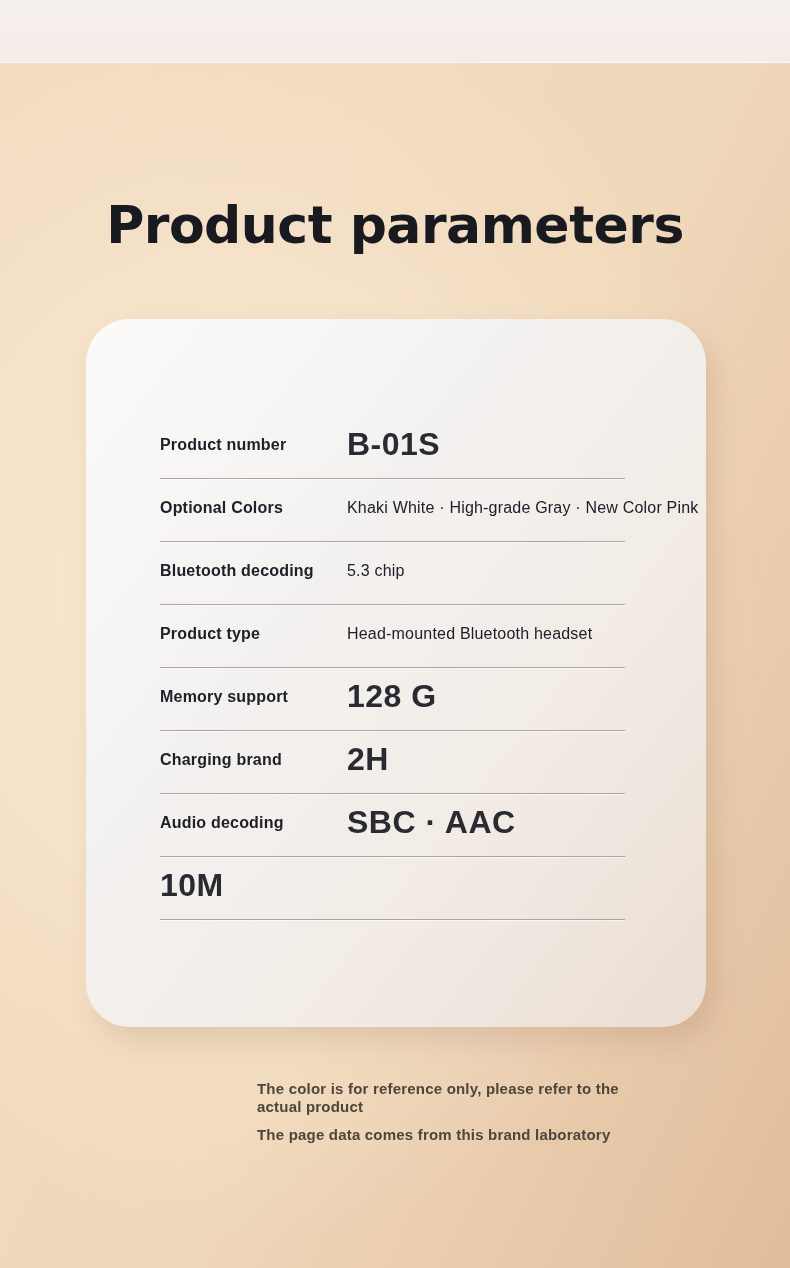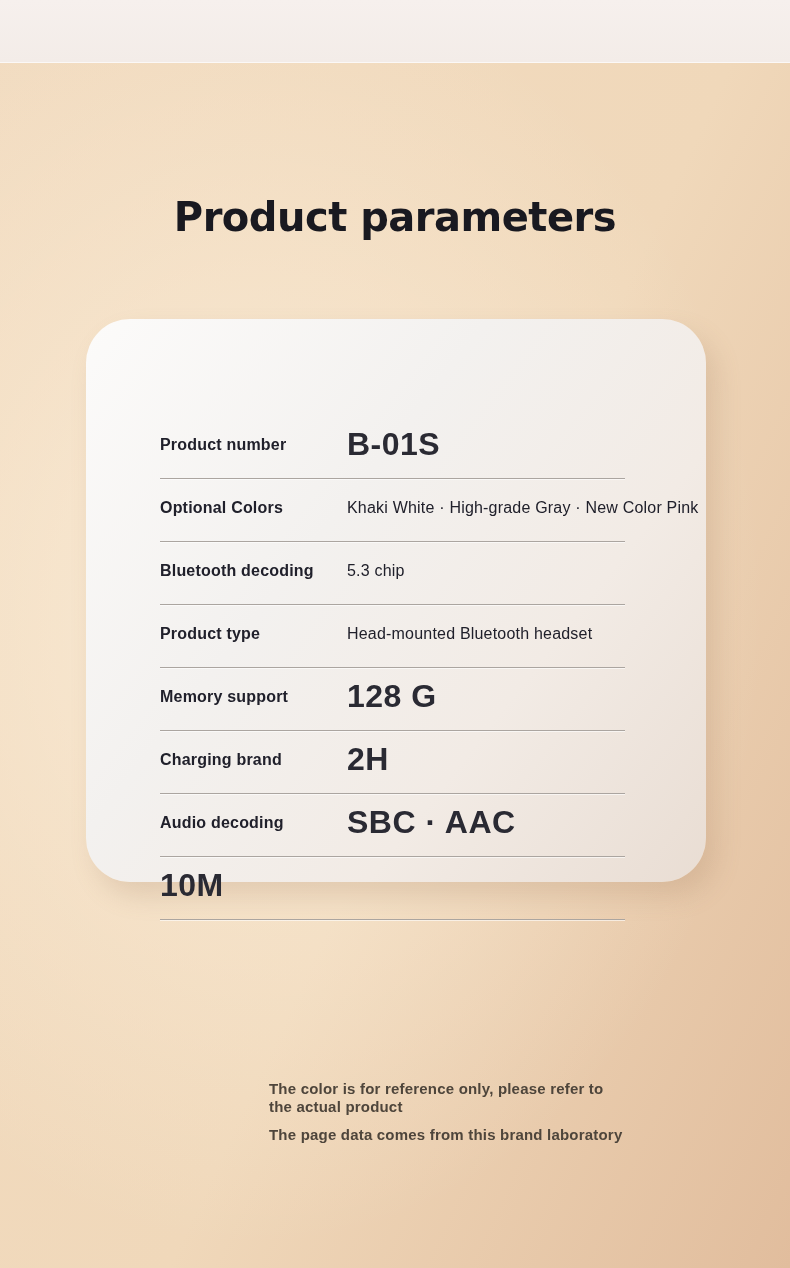--- a/index.html
+++ b/index.html
@@ -17,25 +17,25 @@
   }
   .top-strip{
     position:absolute;left:0;top:0;width:790px;height:62px;
     background:linear-gradient(180deg,#f6f0ed 0%,#f3ece8 100%);
     border-bottom:1px solid rgba(255,255,255,.55);
   }
   .page-title{
     position:absolute;left:0;top:166px;width:790px;
     text-align:center;
     font-family:"DejaVu Sans","Liberation Sans",sans-serif;
-    font-weight:800;font-size:40px;line-height:48px;
+    font-weight:800;font-size:52px;line-height:48px;
     letter-spacing:-.5px;color:#191920;
   }
   .spec-card{
-    position:absolute;left:86px;top:319px;width:620px;height:563px;
+    position:absolute;left:86px;top:319px;width:620px;height:708px;
     border-radius:44px;
     background:linear-gradient(128deg,#fcfbfa 0%,#f3f1ef 38%,#f2ebe5 68%,#e9ddd3 100%);
     box-shadow:10px 14px 26px rgba(150,110,80,.20);
   }
   .spec-table{
     position:absolute;left:74px;top:97px;width:552px;
   }
   .spec-row{
     position:relative;
     height:63px;box-sizing:border-box;
@@ -59,21 +59,21 @@
   }
   .spec-value.large{
     font-size:32px;font-weight:700;line-height:27px;
     color:#2a2a33;letter-spacing:.5px;
   }
   .footnotes{
     position:absolute;left:257px;top:1080px;width:372px;
     font-size:15px;font-weight:700;line-height:18px;
     color:#4e453b;letter-spacing:.2px;
   }
-  .footnote{margin:0 0 10px 12px;}
+  .footnote{margin:0 0 10px 0;}
   .footnote:last-child{margin-bottom:0;}
 </style>
 </head>
 <body>
 
 <div class="page">
 
   <div class="top-strip"></div>
 
   <h1 class="page-title">Product parameters</h1>

